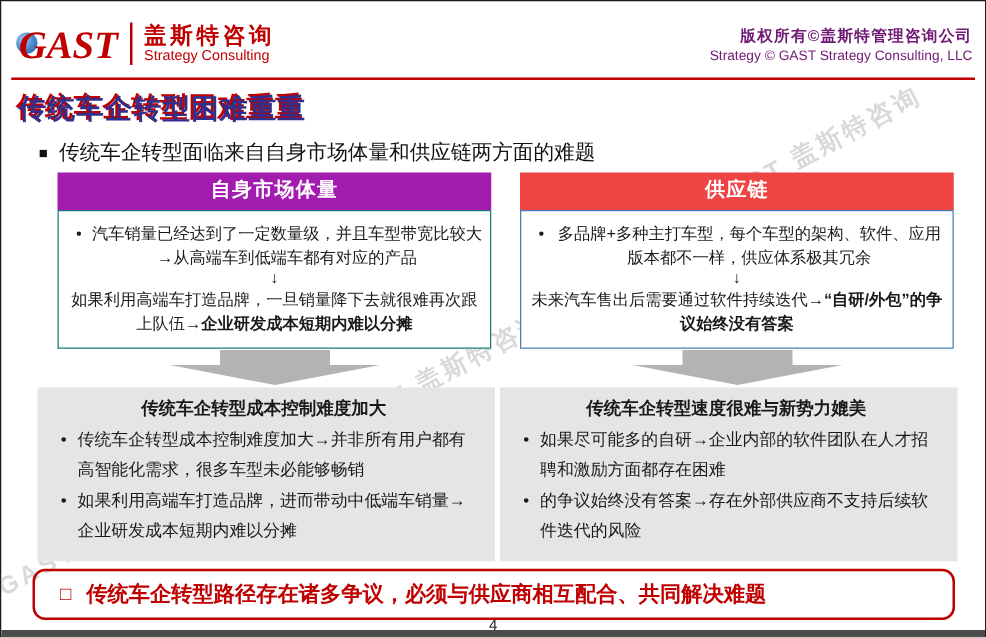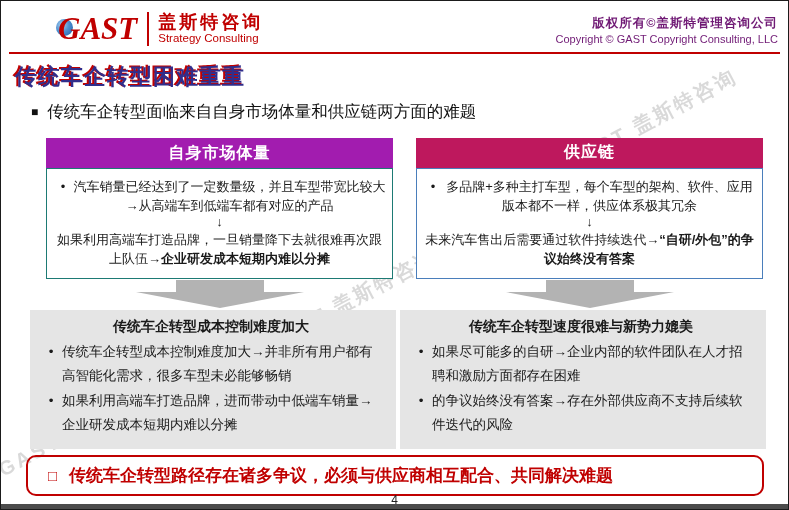--- a/index.html
+++ b/index.html
@@ -2,21 +2,21 @@
 <html><head>
 <meta charset="utf-8">
 <style>
   html,body{margin:0;padding:0;background:#fff;}
   .slide{
     position:relative; width:789px; height:510px; box-sizing:border-box;
     border:1px solid #1b1b1b; background:#fff; overflow:hidden;
     font-family:"Liberation Sans","DejaVu Sans",sans-serif; color:#1a1a1a;
   }
   
-  .topbar{display:flex; justify-content:space-between; align-items:center; padding:7px 10px 0 10px; height:42px;margin-left:43px;}
+  .topbar{display:flex; justify-content:space-between; align-items:flex-start; padding:17px 10px 0 10px; height:42px;}
   .logo{display:flex; align-items:center;}
   .logo-gast{position:relative; font-family:"Liberation Serif","DejaVu Serif",serif; font-style:italic; font-weight:bold; font-size:31px; color:#c00000; line-height:1; padding-left:4px;}
   .globe{position:absolute; left:2px; top:6px; width:17px; height:17px; border-radius:50%;
          background:radial-gradient(circle at 35% 35%, #a8d0f0 0%, #4f8fd0 45%, #1d5ba6 100%); z-index:0;}
   .logo-gast .gast-text{position:relative; z-index:1;}
   .logo-divider{width:2px; height:34px; background:#c00000; margin:0 9px 0 10px;}
   .logo-cn{font-size:18px; font-weight:bold; color:#c00000; letter-spacing:3px; line-height:1.15;}
   .logo-en{font-size:11.5px; color:#c00000; line-height:1.2;}
   .copyright{text-align:right; color:#701a75; padding-top:3px;}
   .copyright-cn{font-size:12.5px; font-weight:bold; letter-spacing:1px; line-height:1.35;}
@@ -25,21 +25,21 @@
   
   .title{margin:8px 0 0 14px; font-size:22px; font-weight:bold; color:#312e8c;
          text-shadow:-2px -1px 0 #c00000; letter-spacing:1px;}
   .headline{margin:9px 0 0 30px; font-size:16.5px; color:#111; display:flex; align-items:center;}
   .headline .sq{font-size:12px; margin-right:9px; color:#111;}
   
   .cols{position:absolute; left:45px; top:137px; width:717px; display:flex; gap:23px;}
   .col{width:347px;}
   .col-header{height:30px; line-height:30px; text-align:center; color:#fff; font-size:16px; font-weight:bold; letter-spacing:1px;}
   .col-header.blue{background:#a21caf;}
-  .col-header.teal{background:#be185d;font-family:Liberation Mono, monospace;}
+  .col-header.teal{background:#ef4444;}
   .col-box{box-sizing:border-box; height:111px; background:#fff; padding:8px 6px 4px 6px; font-size:13px; line-height:1.48;}
   .col-box.b-teal{border:1px solid #1d7a74;}
   .col-box.b-blue{border:1px solid #4a7ebb;}
   .bul{display:flex;}
   .bul .dot{width:20px; text-align:center; flex:0 0 20px;}
   .bul-text{flex:1; text-align:center;}
   .darr{text-align:center; line-height:1.1; font-size:13px;}
   .cons{text-align:center;}
   .cons b{font-weight:bold;}
   
@@ -83,21 +83,21 @@
         <span class="gast-text">GAST</span>
       </div>
       <div class="logo-divider"></div>
       <div class="logo-names">
         <div class="logo-cn">盖斯特咨询</div>
         <div class="logo-en">Strategy Consulting</div>
       </div>
     </div>
     <div class="copyright">
       <div class="copyright-cn">版权所有©盖斯特管理咨询公司</div>
-      <div class="copyright-en">Copyright © GAST Copyright Consulting, LLC</div>
+      <div class="copyright-en">Strategy © GAST Strategy Consulting, LLC</div>
     </div>
   </header>
   <div class="red-rule"></div>
 
   <h1 class="title">传统车企转型困难重重</h1>
 
   <div class="headline">
     <span class="sq">■</span>
     <span>传统车企转型面临来自自身市场体量和供应链两方面的难题</span>
   </div>

